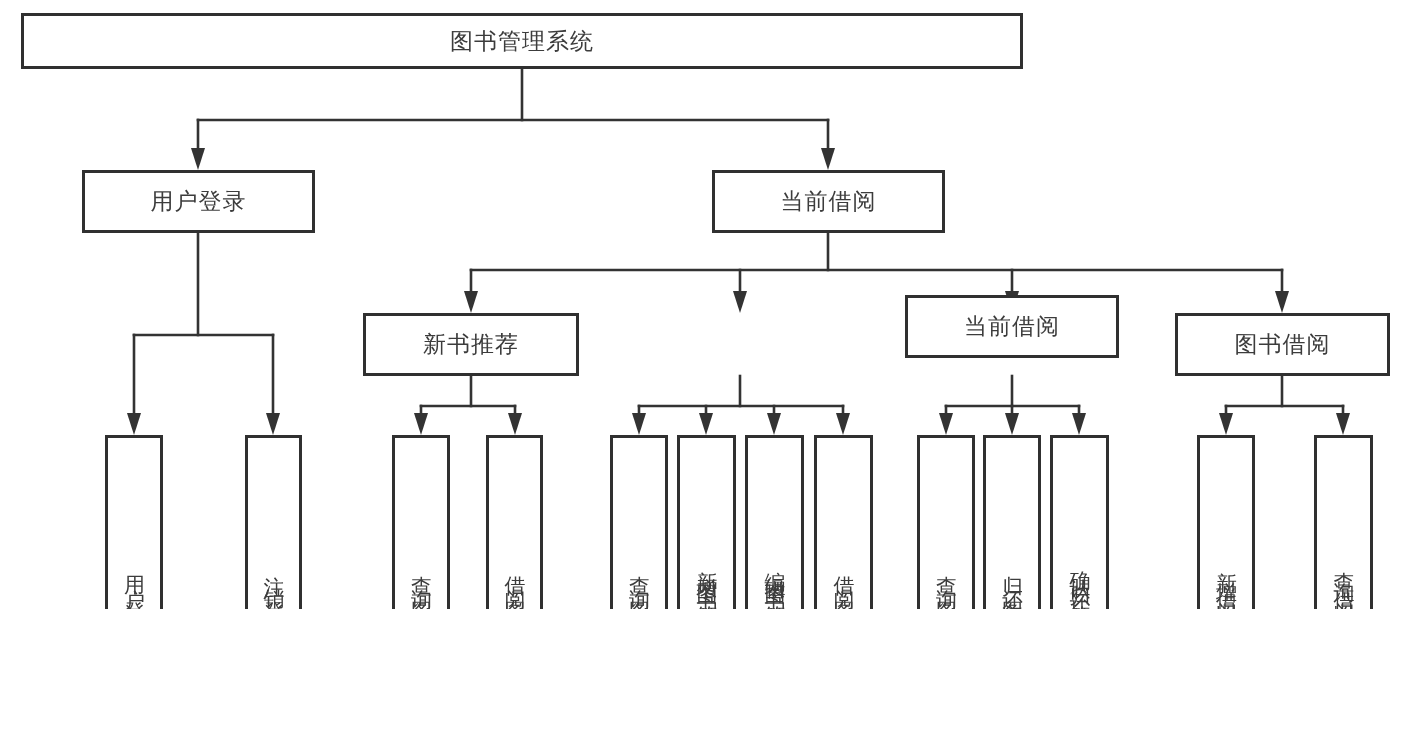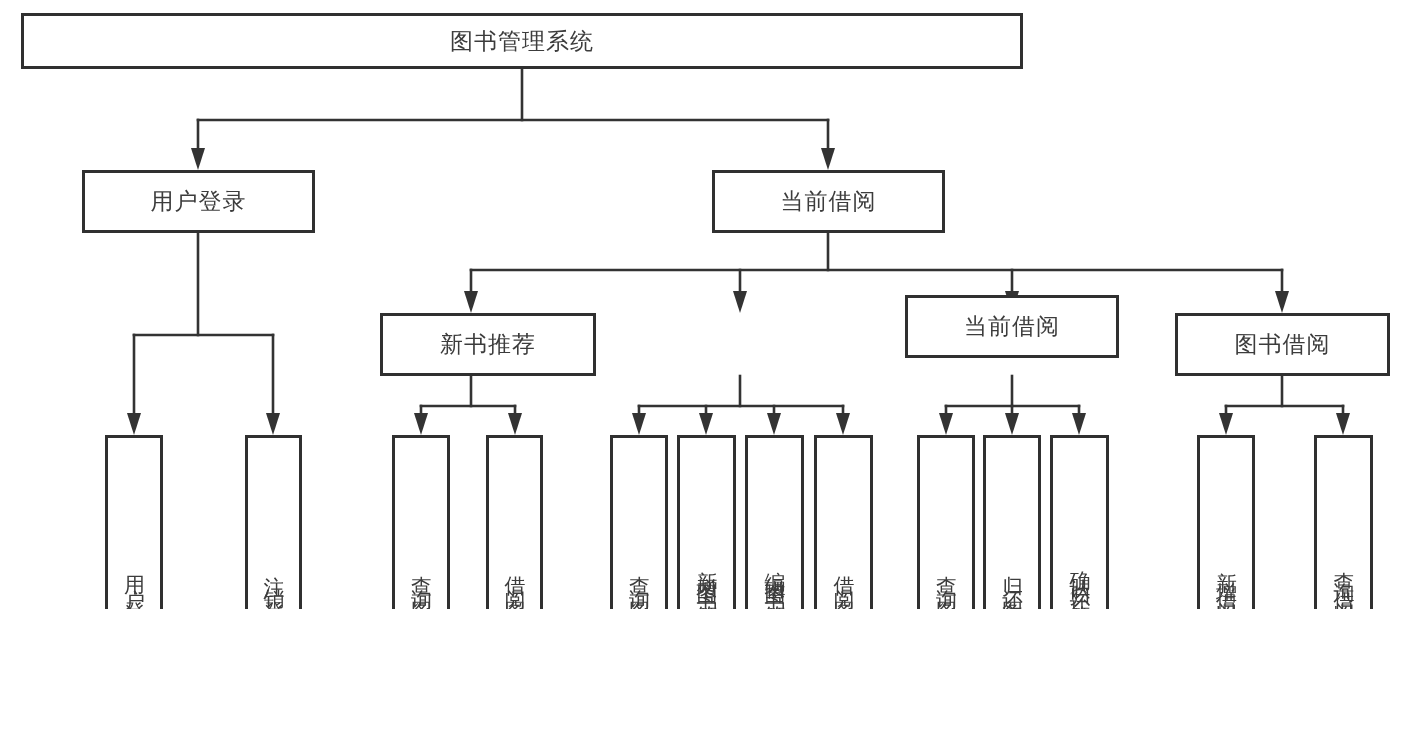--- a/index.html
+++ b/index.html
@@ -103,21 +103,21 @@
     <span>图书管理系统</span>
   </div>
 
   <div class="node h" style="left:82px;top:170px;width:233px;height:63px">
     <span>用户登录</span>
   </div>
   <div class="node h" style="left:712px;top:170px;width:233px;height:63px">
     <span>当前借阅</span>
   </div>
 
-  <div class="node h" style="left:380px;top:313px;width:216px;height:63px">
+  <div class="node h" style="left:363px;top:313px;width:216px;height:63px">
     <span>新书推荐</span>
   </div>
   <div class="node h" style="left:905px;top:295px;width:214px;height:63px">
     <span>当前借阅</span>
   </div>
   <div class="node h" style="left:1175px;top:313px;width:215px;height:63px">
     <span>图书借阅</span>
   </div>
 
   <div class="node" style="left:105px;top:435px;width:58px;height:300px">

